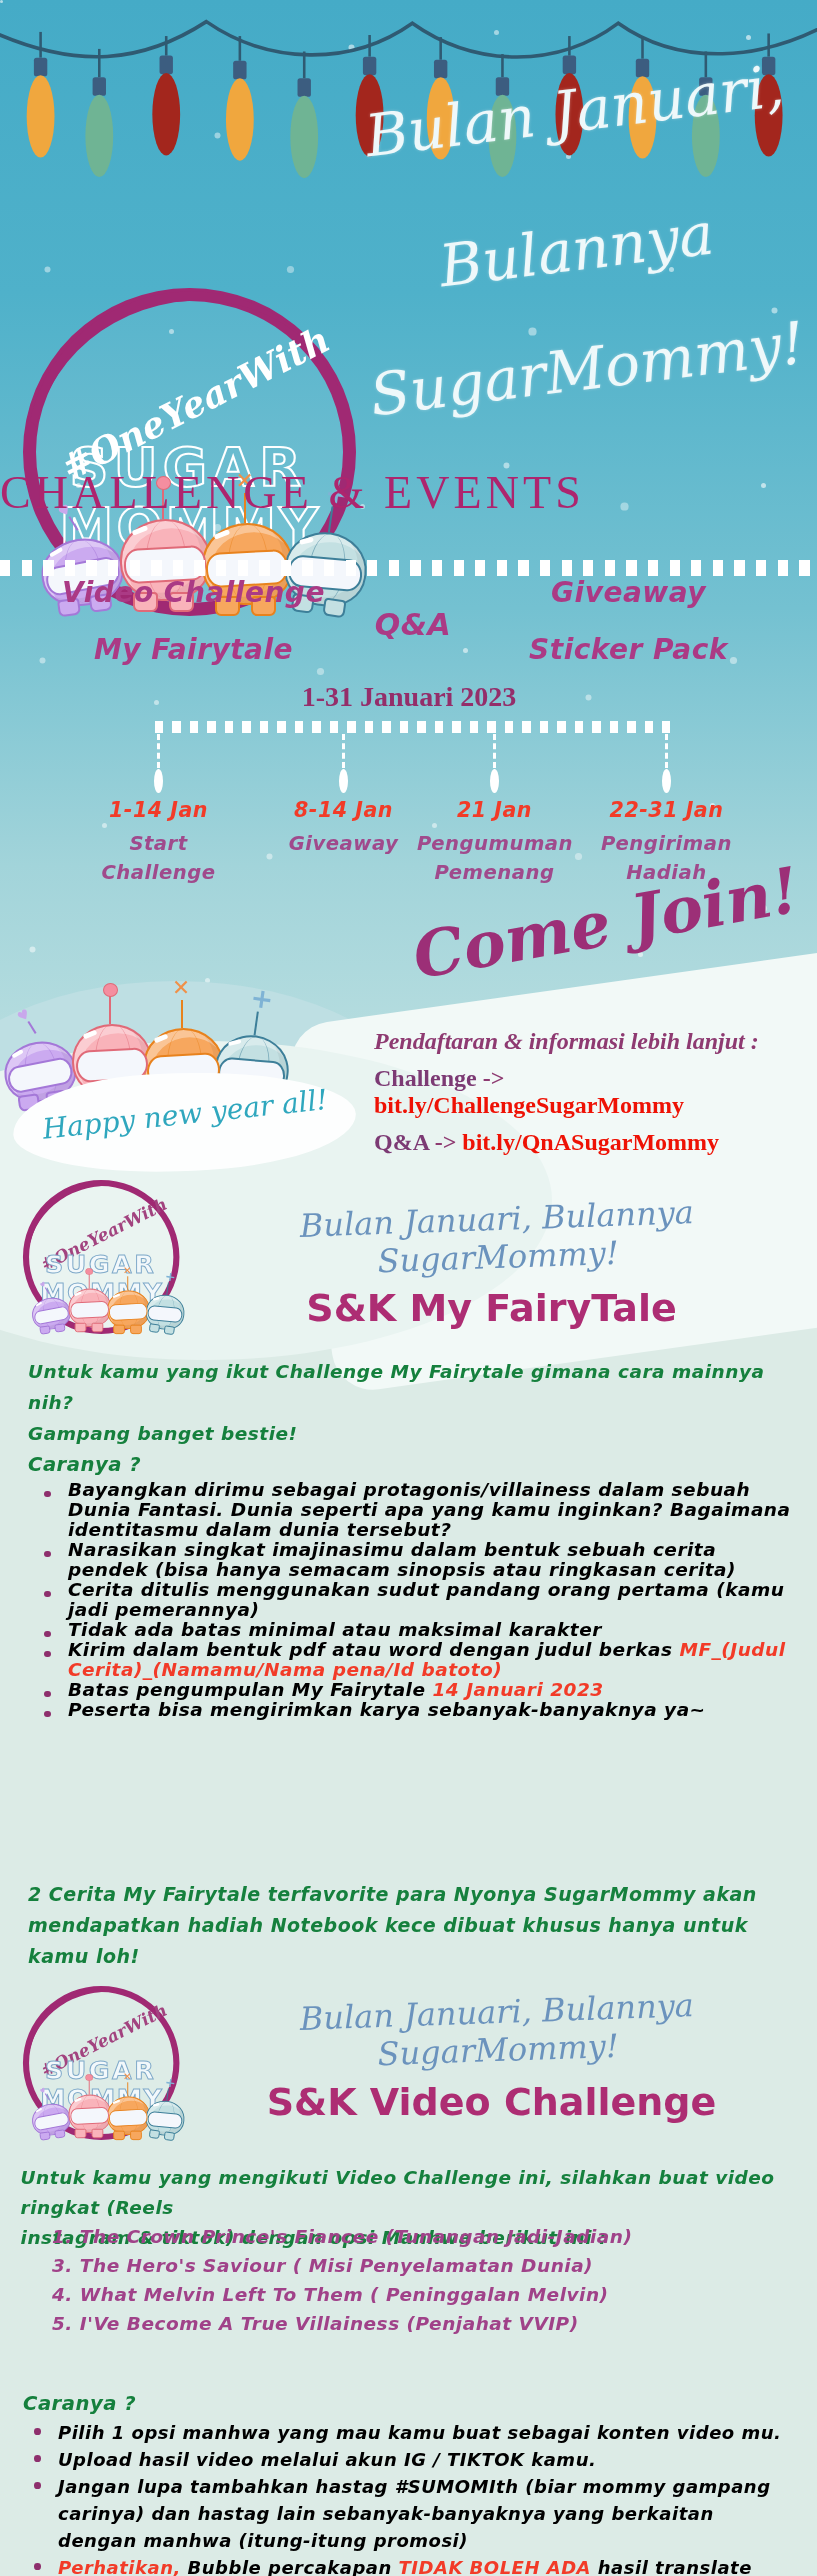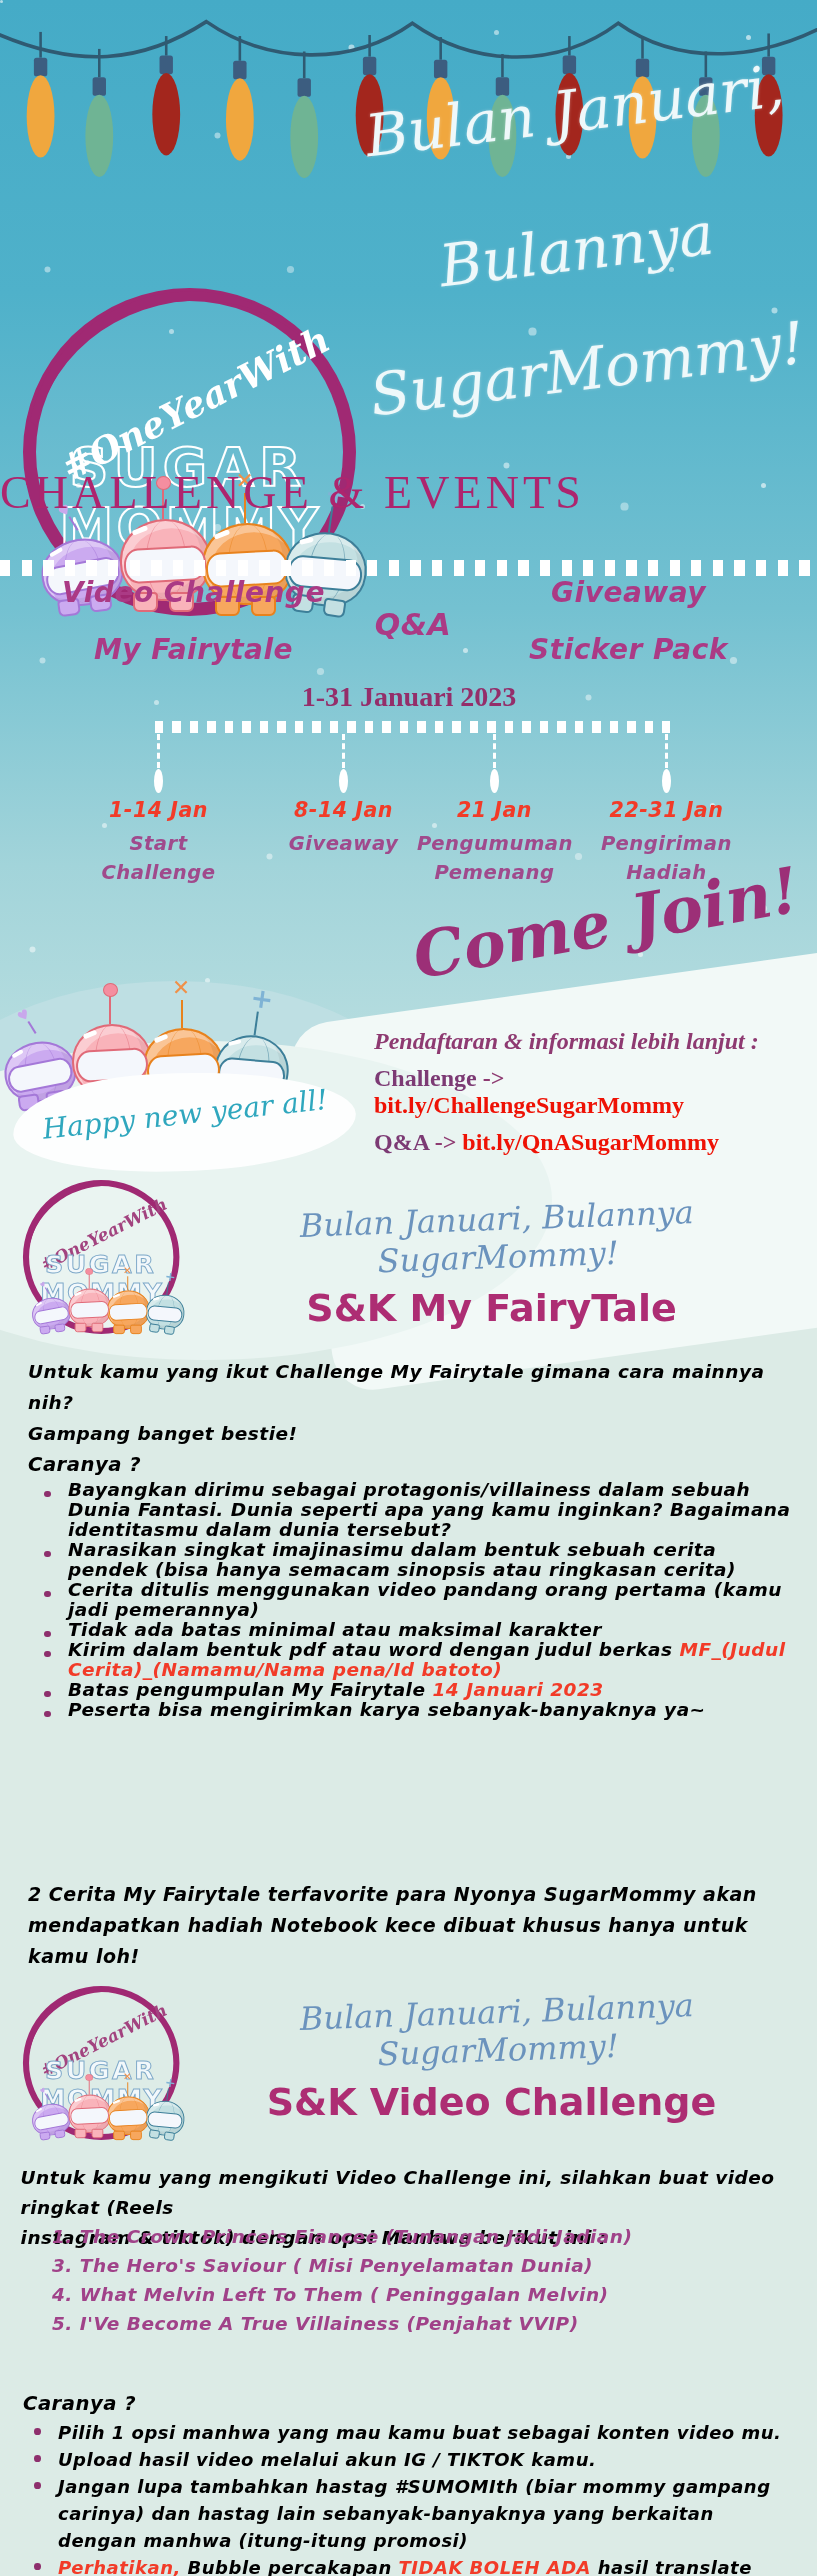--- a/index.html
+++ b/index.html
@@ -122,21 +122,21 @@
   .info-row .arrow{color:#8e3a71;}
 
   
   .script-blue{position:absolute;z-index:3;width:629px;font-family:"DejaVu Serif",serif;font-style:italic;
           font-size:32px;color:#6b93bd;text-align:center;transform:rotate(-2deg);text-shadow:none;}
   .sb-fairy{left:183px;top:1200px;}
   .sb-video{left:183px;top:1993px;}
   .sk-head{position:absolute;left:180px;width:623px;margin:0;text-align:center;z-index:3;
           font-family:"DejaVu Sans",sans-serif;font-weight:700;font-size:38px;color:#ad2d73;}
   .skh-fairy{top:1286px;} .skh-video{top:2080px;}
-  .body-mk{position:absolute;z-index:3;color:#000000;font-size:18.5px;line-height:31px;}
+  .body-mk{position:absolute;z-index:3;color:#15803d;font-size:18.5px;line-height:31px;}
   .intro-f{left:28px;top:1356px;width:773px;}
   .caranya-f{left:28px;top:1449px;font-size:19.6px;}
   .blist{position:absolute;z-index:3;}
   .blist-f{left:41px;top:1480px;width:752px;}
   .bullet-item{position:relative;padding-left:27px;}
   .dot{position:absolute;left:3.1px;top:10.8px;width:6.7px;height:6.7px;border-radius:50%;background:#8e2f6d;}
   .btext{margin:0;font-size:18.5px;line-height:20px;}
   .red{color:#f23b28;}
   .closing-f{left:28px;top:1879px;width:768px;font-size:19px;}
   .intro-v{left:20.6px;top:2163px;width:783px;font-size:18.5px;line-height:30px;}
@@ -394,21 +394,21 @@
           <p class="btext"><span>Bayangkan dirimu sebagai protagonis/villainess dalam sebuah Dunia Fantasi. Dunia seperti apa yang kamu inginkan? Bagaimana identitasmu dalam dunia tersebut?</span></p>
         </div>
 
         <div class="bullet-item">
           <span class="dot"></span>
           <p class="btext"><span>Narasikan singkat imajinasimu dalam bentuk sebuah cerita pendek (bisa hanya semacam sinopsis atau ringkasan cerita)</span></p>
         </div>
 
         <div class="bullet-item">
           <span class="dot"></span>
-          <p class="btext"><span>Cerita ditulis menggunakan video pandang orang pertama (kamu jadi pemerannya)</span></p>
+          <p class="btext"><span>Cerita ditulis menggunakan sudut pandang orang pertama (kamu jadi pemerannya)</span></p>
         </div>
 
         <div class="bullet-item">
           <span class="dot"></span>
           <p class="btext"><span>Tidak ada batas minimal atau maksimal karakter</span></p>
         </div>
 
         <div class="bullet-item">
           <span class="dot"></span>
           <p class="btext"><span>Kirim dalam bentuk pdf atau word dengan judul berkas </span><span class="red">MF_(Judul Cerita)_(Namamu/Nama pena/Id batoto)</span></p>

